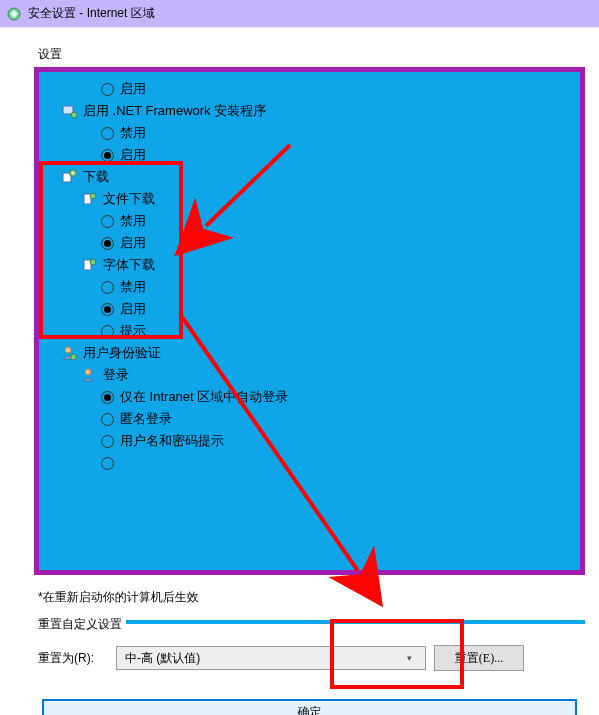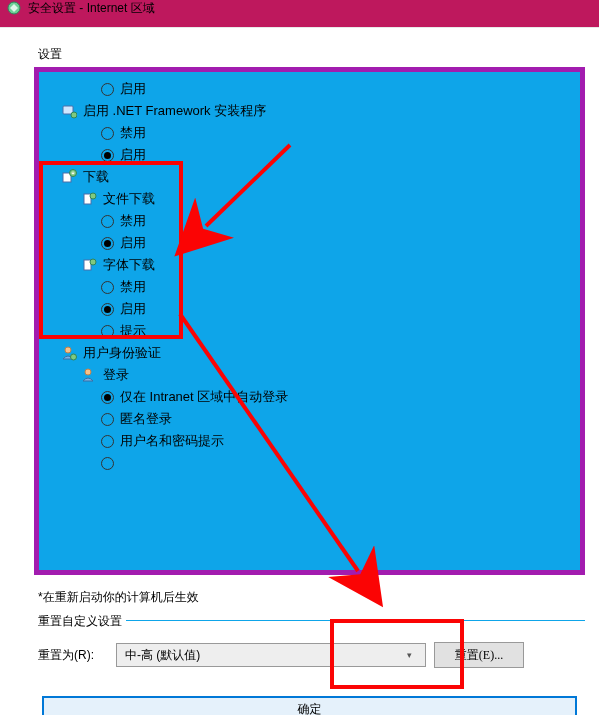--- a/index.html
+++ b/index.html
@@ -8,24 +8,24 @@
     font-size: 12px;
     background: #fff;
     width: 599px;
     height: 715px;
     overflow: hidden;
     position: relative;
   }
   .titlebar {
     height: 28px;
     display: flex;
-    align-items: flex-start;
-    padding: 0 6px;
+    align-items: center;
+    padding: 11px 6px;
     gap: 6px;
-    background: #be185d;
+    background: #c4b5fd;
     border-bottom: 1px solid #e8e8e8;
   }
   .titlebar-icon {
     width: 16px;
     height: 16px;
     display: flex;
     align-items: center;
     justify-content: center;
   }
   .titlebar-text {
@@ -82,21 +82,21 @@
     justify-content: center;
     margin-right: 2px;
   }
 
   .restart-note {
     font-size: 12px;
     padding: 14px 4px 4px 4px;
   }
 
   .reset-section {
-    border-top: 1px solid #0ea5e9;
+    border-top: 4px solid #0ea5e9;
     margin-top: 10px;
     padding-top: 0;
     position: relative;
   }
   .reset-legend {
     position: relative;
     top: -8px;
     background: #fff;
     display: inline-block;
     padding: 0 4px;

